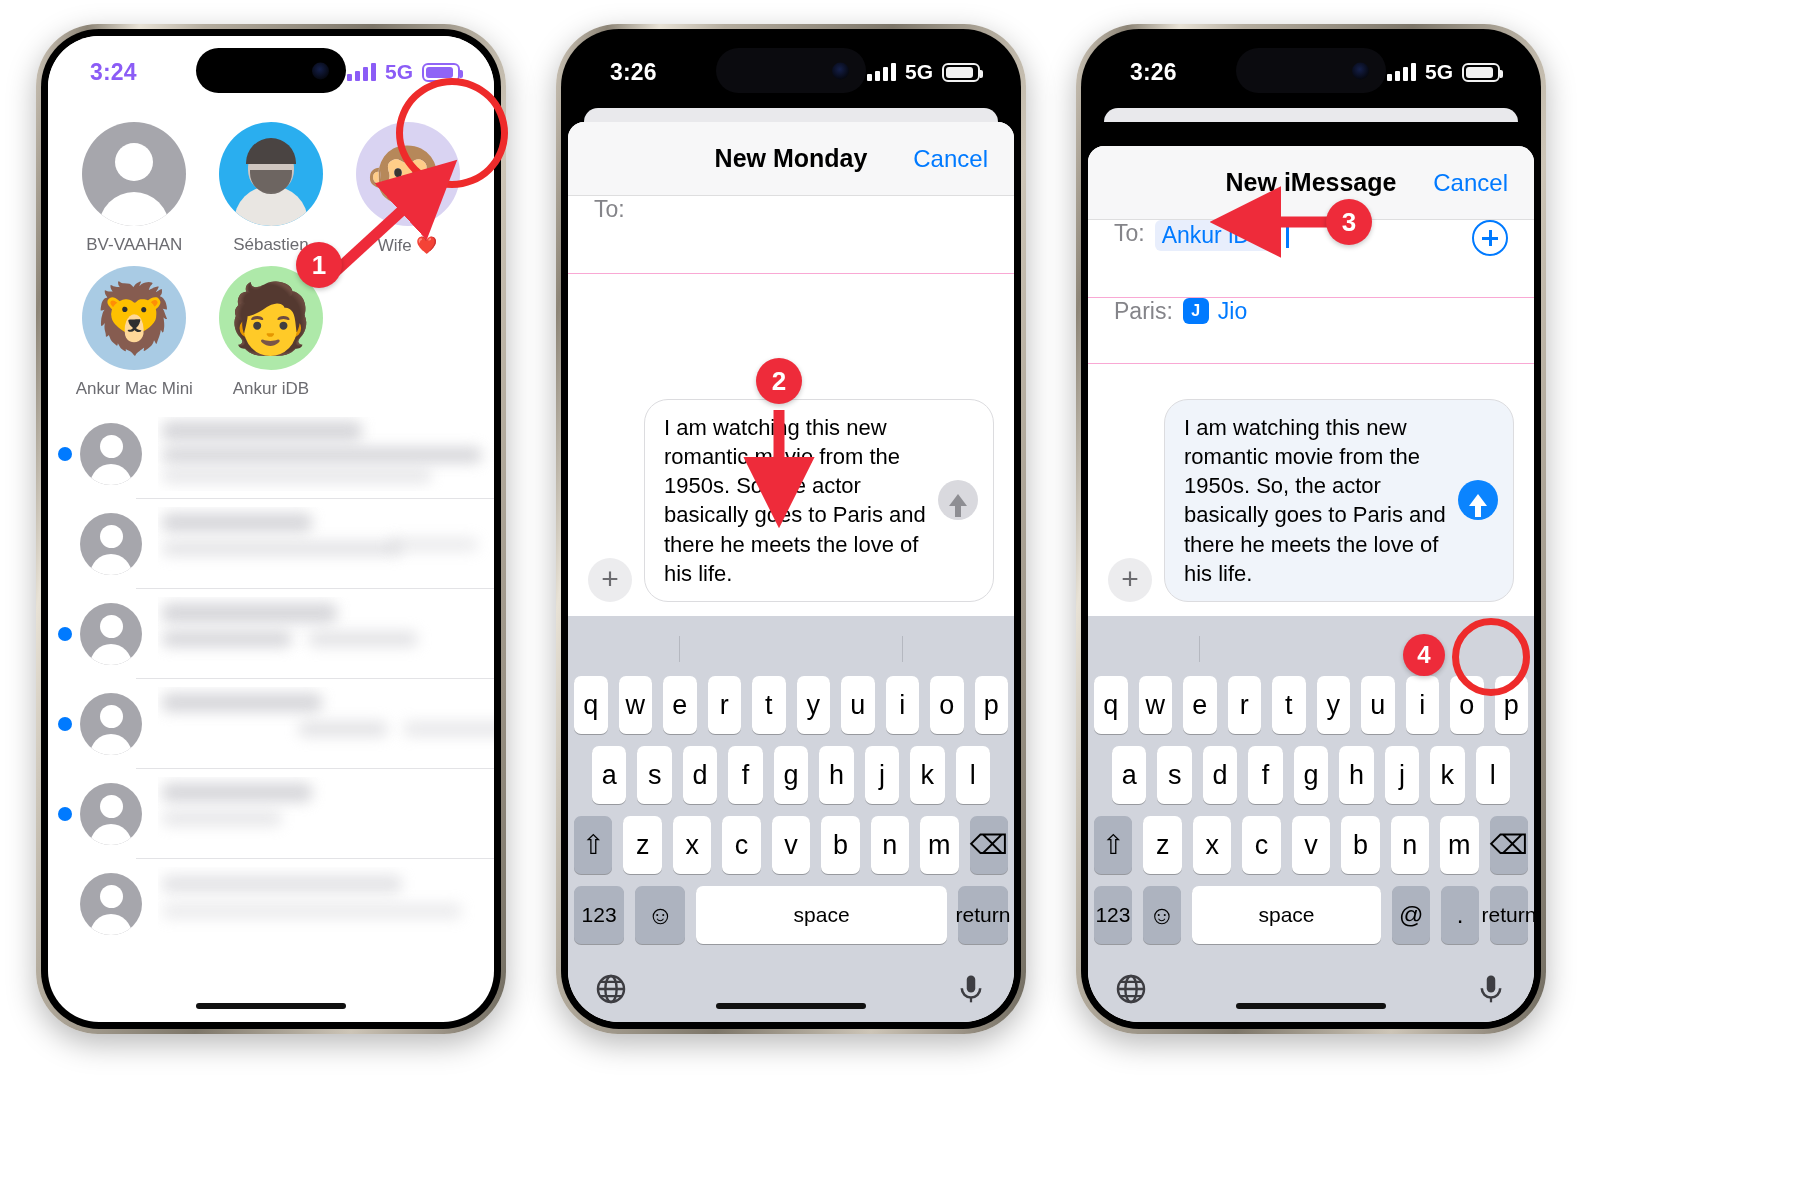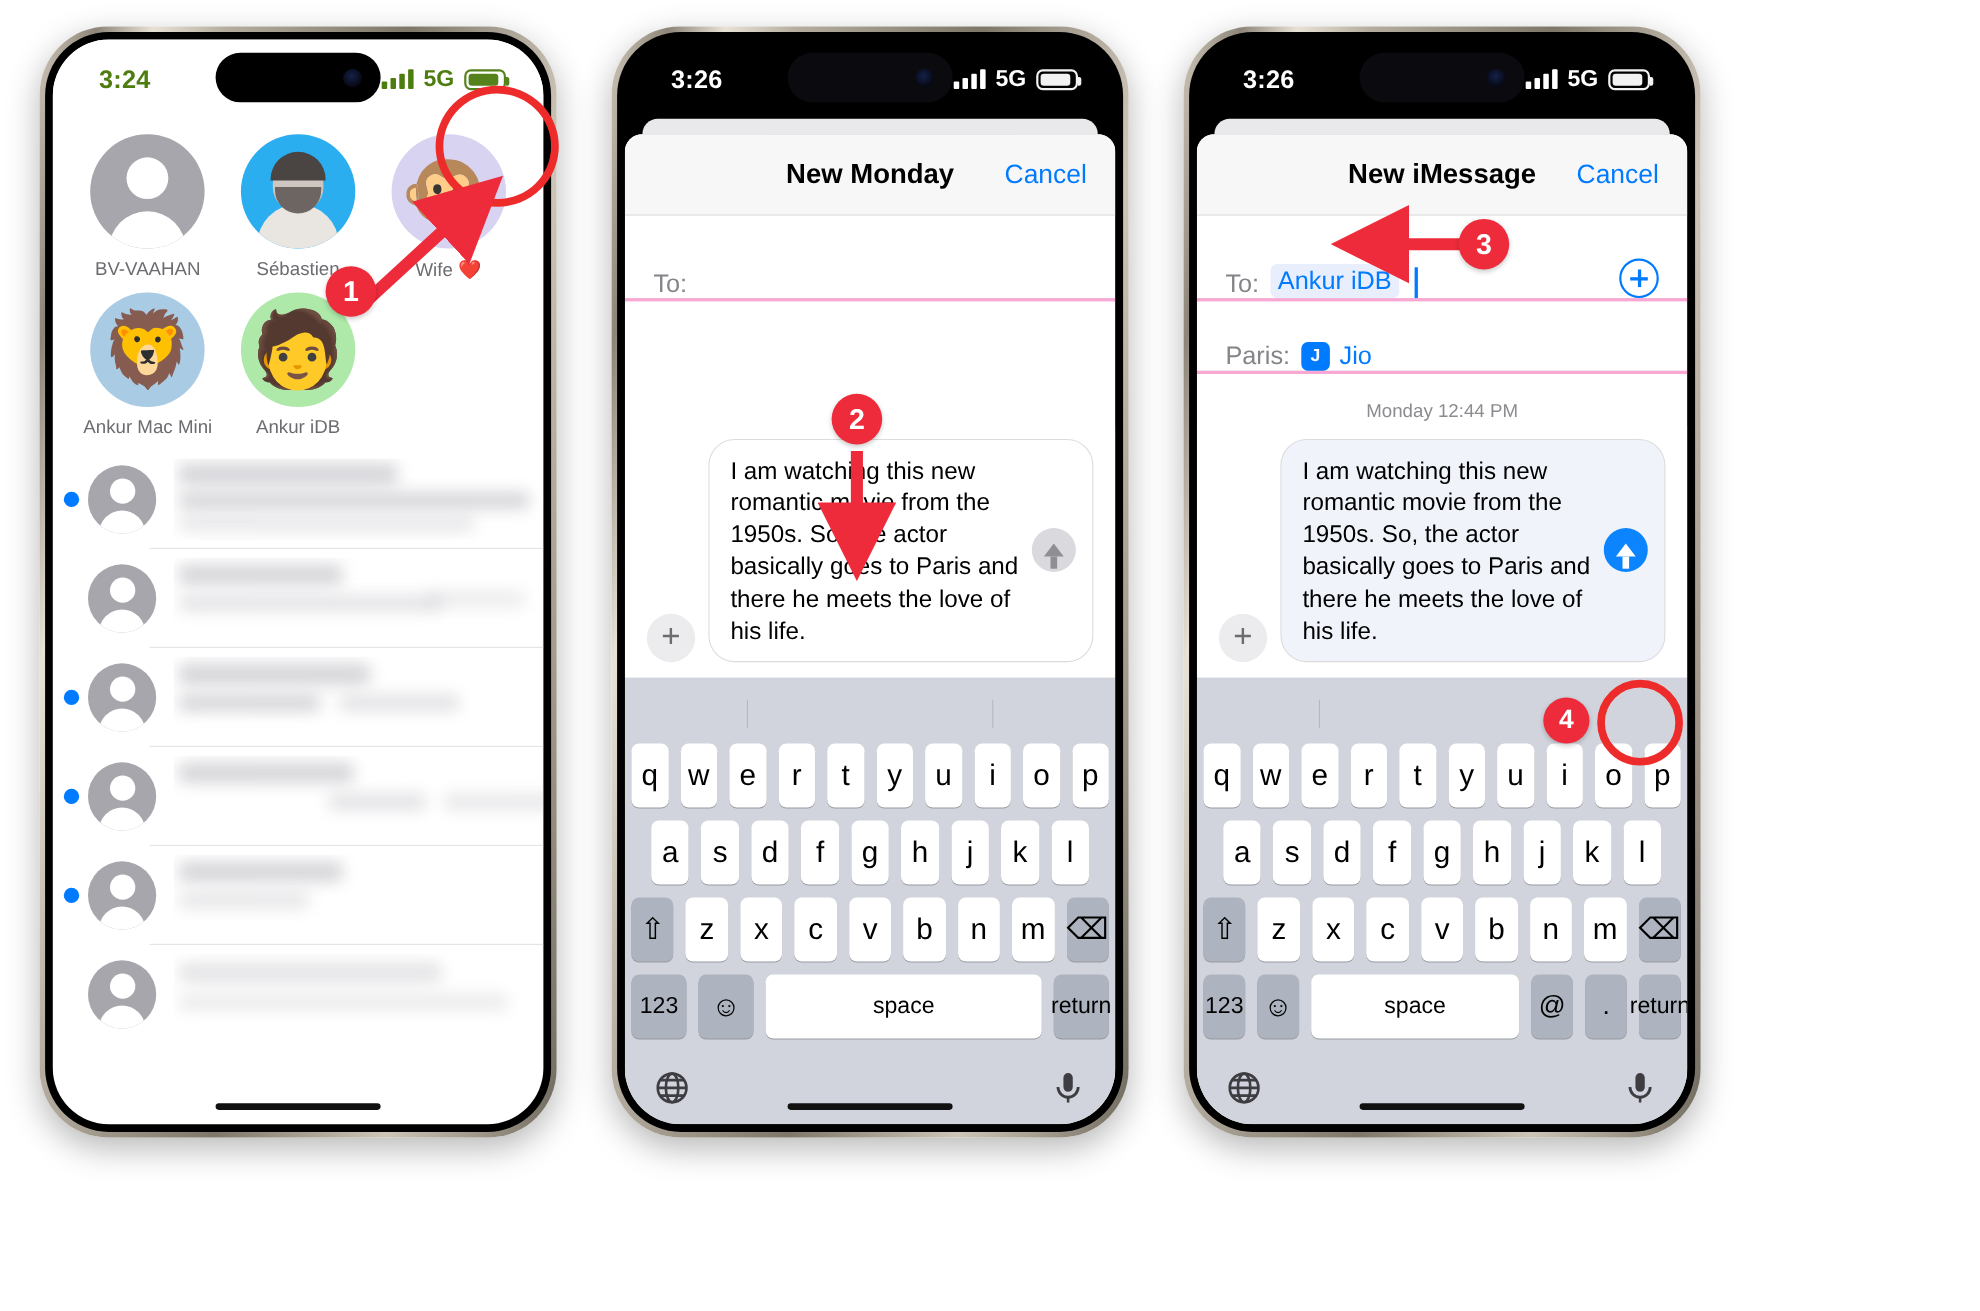--- a/index.html
+++ b/index.html
@@ -38,21 +38,21 @@
   #phone2 { left:556px; top:24px; }
   #phone3 { left:1076px;top:24px; }
 
   
   .statusbar {
     height:72px; position:relative;
     display:flex; align-items:center;
     padding:0 34px;
     flex:0 0 auto;
   }
-  .statusbar.light { color:#4d7c0f; background:#fff; }
+  .statusbar.light { color:#8b5cf6; background:#fff; }
   .statusbar.dark  { color:#fff; background:#000; }
   .sb-time { font-size:23px; font-weight:700; letter-spacing:.2px; width:110px; padding-left:8px;}
   .sb-right { margin-left:auto; display:flex; align-items:center; gap:9px; }
   .dyn-island {
     position:absolute; left:50%; transform:translateX(-50%);
     top:12px; width:150px; height:45px; border-radius:24px; background:#000;
   }
   .dyn-island.sub { background:#0b0b0f; }
   .dyn-cam {
     position:absolute; right:17px; top:50%; transform:translateY(-50%);
@@ -127,21 +127,21 @@
   .sheet {
     flex:1; background:#fff; border-radius:16px 16px 0 0; display:flex; flex-direction:column; overflow:hidden;
   }
   .sheet-nav {
     height:74px; background:#f7f7f8; display:flex; align-items:center; justify-content:center;
     position:relative; border-bottom:1px solid #dededf;
   }
   .sheet-title { font-size:25px; font-weight:700; color:#000; }
   .sheet-cancel { position:absolute; right:26px; font-size:24px; color:#007aff; }
 
-  .field-row { display:flex; align-items:flex-end; height:78px; padding:0 26px; border-bottom:3px solid #f9a8d4; position:relative; }
+  .field-row { display:flex; align-items:flex-start; height:78px; padding:0 26px; border-bottom:1px solid #f9a8d4; position:relative; }
   .field-label { font-size:23px; color:#848489; margin-right:10px; }
   .recip-chip { background:#e8eefc; border-radius:6px; padding:2px 7px; color:#007aff; font-size:23px; }
   .caret { width:2.5px; height:28px; background:#007aff; margin-left:14px; }
   .plus-circ { margin-left:auto; width:36px;height:36px;border-radius:50%;border:2.4px solid #007aff;position:relative;}
   .plus-circ::before,.plus-circ::after{content:"";position:absolute;background:#007aff;}
   .plus-circ::before{left:8px;right:8px;top:15px;height:2.6px;}
   .plus-circ::after{top:8px;bottom:8px;left:15px;width:2.6px;}
   .sim-badge { width:26px;height:26px;border-radius:6px;background:#007aff;color:#fff;font-size:16px;font-weight:700;
                display:inline-flex;align-items:center;justify-content:center;margin-right:9px;}
   .from-val { color:#007aff; font-size:23px; }
@@ -480,21 +480,21 @@
                 <i></i>
                 <i></i>
               </div>
           <div class="net">5G</div>
           <div class="batt">
                 <i></i>
               </div>
         </div>
       </div>
 
-      <div class="sheet-wrap" style="top:72px;">
+      <div class="sheet-wrap" style="top:72px;gap:24px;">
         <div class="sheet-back"></div>
         <div class="sheet">
           <div class="sheet-nav">
             <div class="sheet-title">New iMessage</div>
             <div class="sheet-cancel">Cancel</div>
           </div>
 
           <div class="field-row">
             <span class="field-label">To:</span>
             <span class="recip-chip">Ankur iDB</span>

